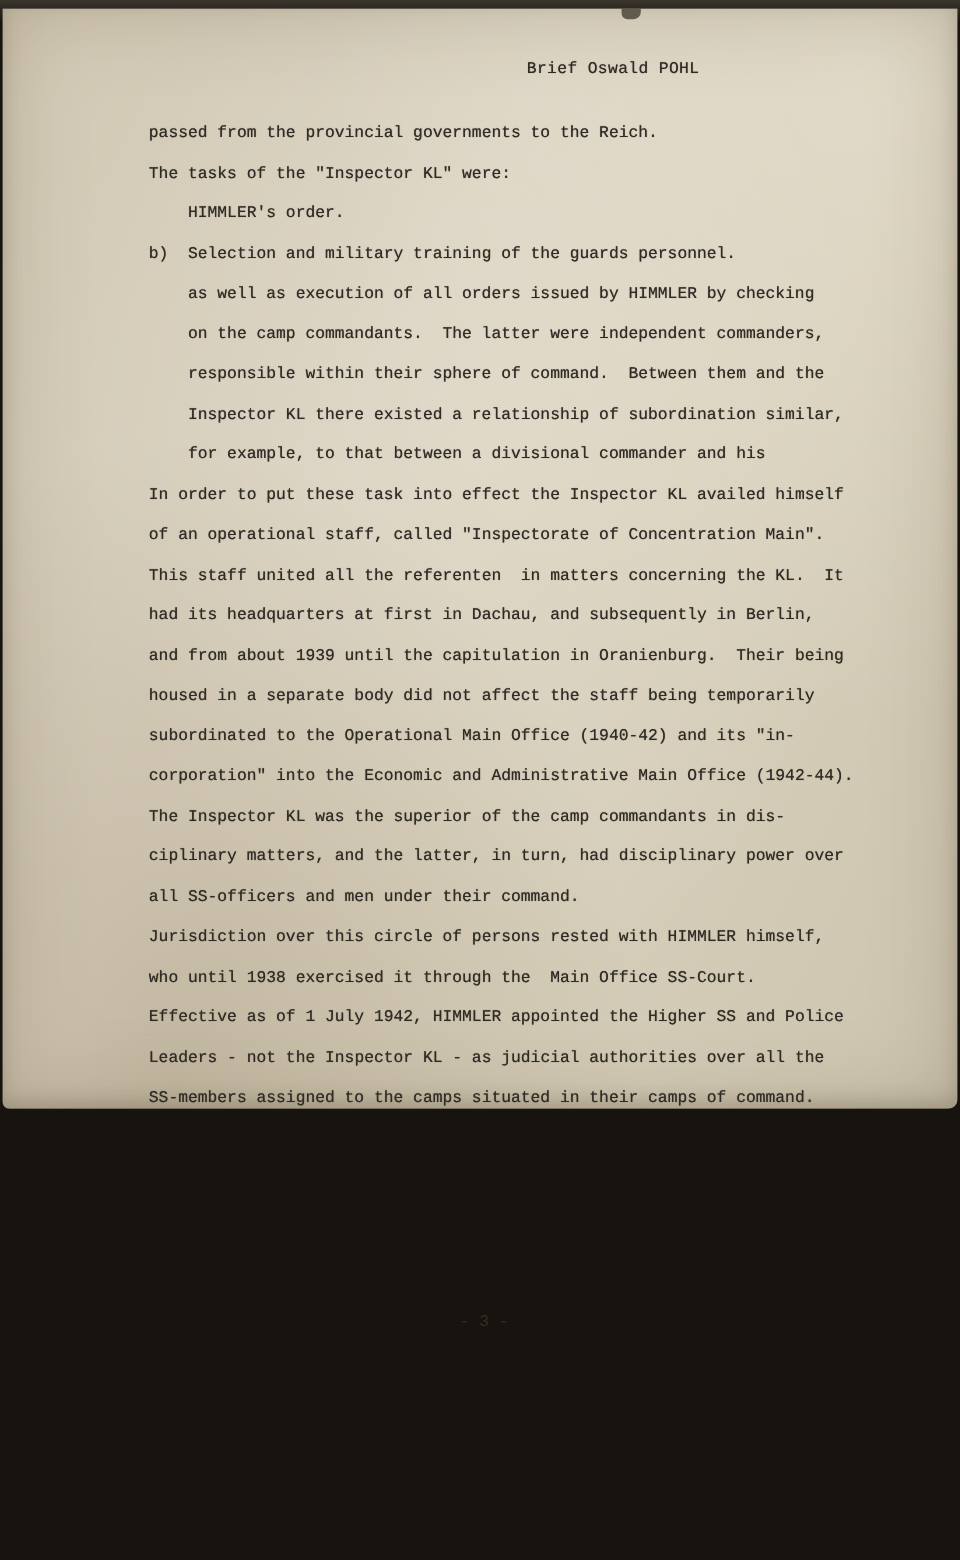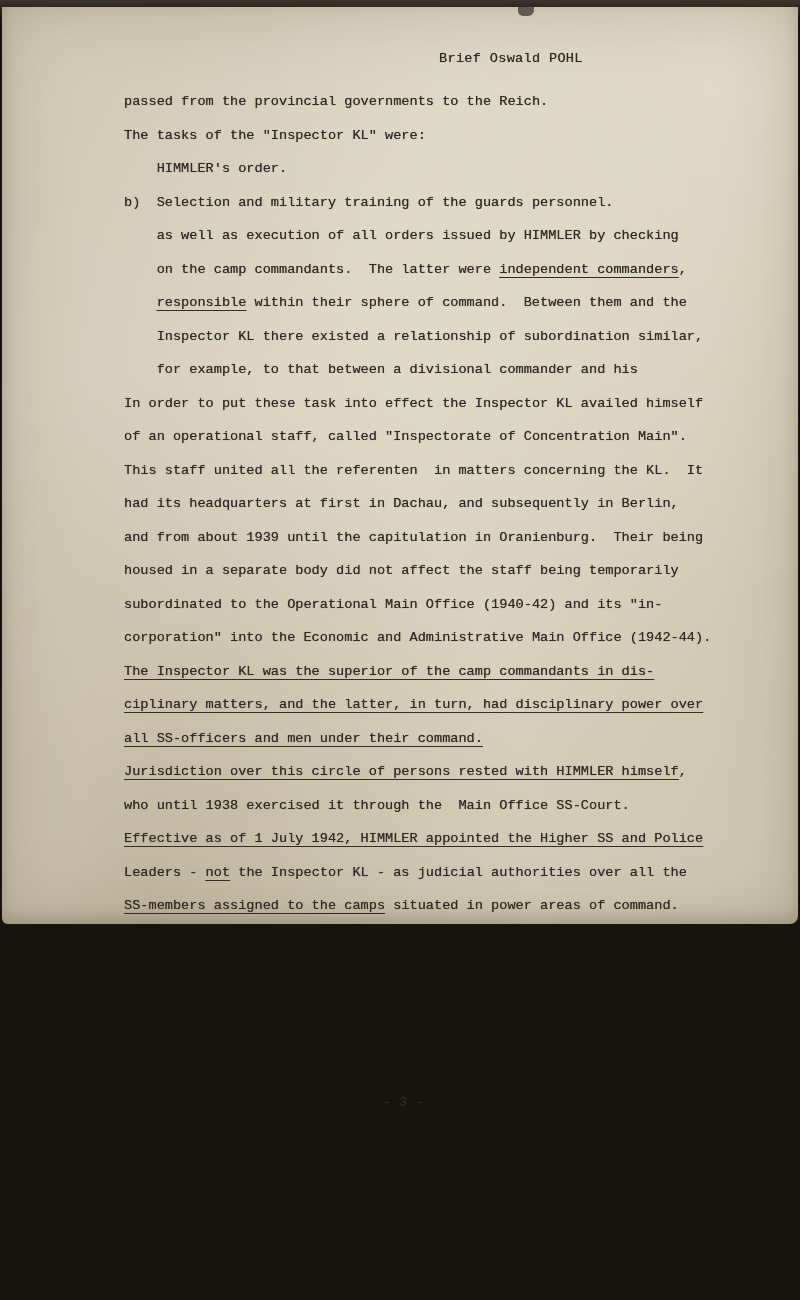--- a/index.html
+++ b/index.html
@@ -54,31 +54,30 @@
   .doc-header {
     position: absolute;
     left: 437px;
     top: 44px;
     white-space: pre;
     letter-spacing: 0.3px;
   }
   .lines {
     position: absolute;
     left: 122px;
-    top: 78px;
+    top: 88px;
     width: 620px;
   }
   .line {
     height: 33.5px;
     line-height: 33.5px;
     white-space: pre;
   }
   .line.indent-1 { padding-left: 4ch; }
   .u {
-    text-decoration: underline;
     text-decoration-thickness: 1px;
     text-underline-offset: 3.5px;
     text-decoration-color: rgba(47, 43, 37, 0.9);
   }
   .page-number {
     position: absolute;
     left: 381px;
     top: 1088px;
     white-space: pre;
   }
@@ -109,18 +108,18 @@
           <div class="line indent-0"><span>housed in a separate body did not affect the staff being temporarily</span></div>
           <div class="line indent-0"><span>subordinated to the Operational Main Office (1940-42) and its "in-</span></div>
           <div class="line indent-0"><span>corporation" into the Economic and Administrative Main Office (1942-44).</span></div>
           <div class="line indent-0"><span class="u">The Inspector KL was the superior of the camp commandants in dis-</span></div>
           <div class="line indent-0"><span class="u">ciplinary matters, and the latter, in turn, had disciplinary power over</span></div>
           <div class="line indent-0"><span class="u">all SS-officers and men under their command.</span></div>
           <div class="line indent-0"><span class="u">Jurisdiction over this circle of persons rested with HIMMLER himself</span><span>,</span></div>
           <div class="line indent-0"><span>who until 1938 exercised it through the  Main Office SS-Court.</span></div>
           <div class="line indent-0"><span class="u">Effective as of 1 July 1942, HIMMLER appointed the Higher SS and Police</span></div>
           <div class="line indent-0"><span>Leaders - </span><span class="u">not</span><span> the Inspector KL - as judicial authorities over all the</span></div>
-          <div class="line indent-0"><span class="u">SS-members assigned to the camps</span><span> situated in power areas of command.</span></div>
+          <div class="line indent-0"><span class="u">SS-members assigned to the camps</span><span> situated in their camps of command.</span></div>
         </div>
       <div class="page-number">- 3 -</div>
     </div>
   </div>
 </div>
 
 </body></html>

